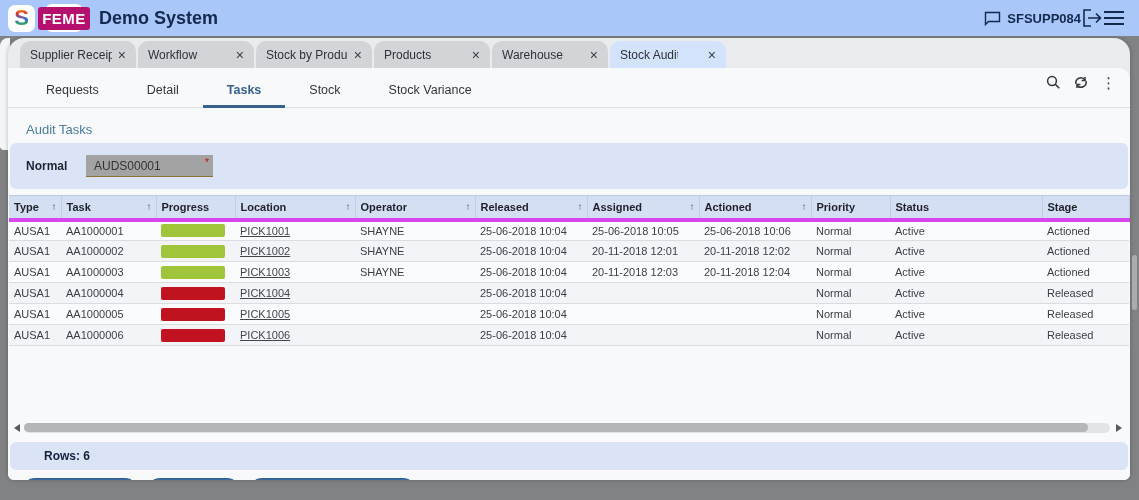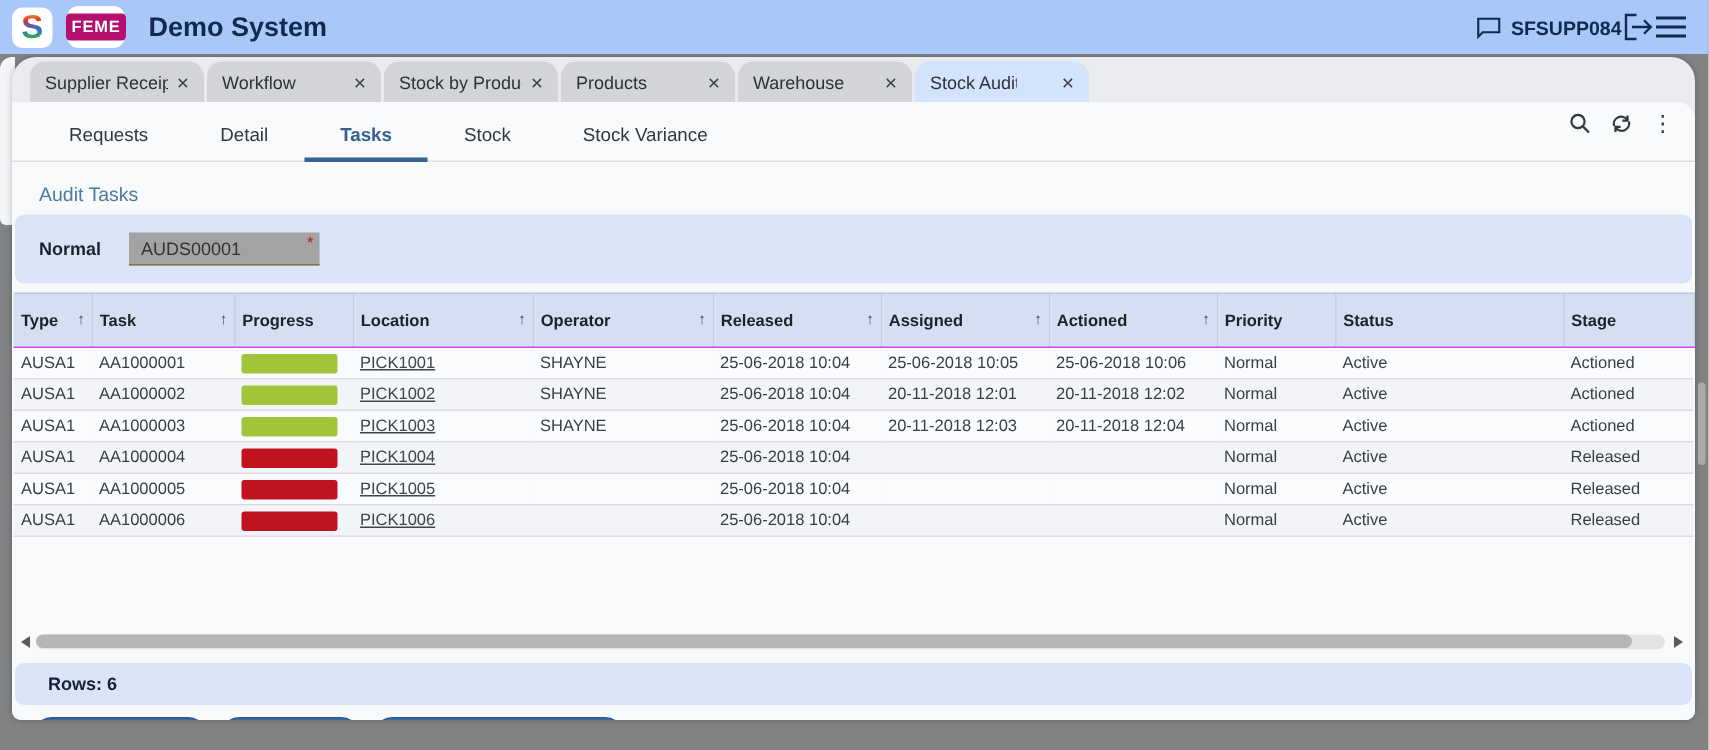--- a/index.html
+++ b/index.html
@@ -9,21 +9,21 @@
   
   .topbar { position:absolute; left:0; top:0; width:1139px; height:36px; background:#a9c7f8;
             display:flex; align-items:center; z-index:10; }
   .logo-box { width:27px; height:27px; background:#fff; border-radius:7px; margin-left:8px;
               display:flex; align-items:center; justify-content:center; }
   .logo-s { font-weight:bold; font-size:22px; line-height:1;
             background:linear-gradient(180deg,#f5c000 0%,#e23030 30%,#2f6fd6 55%,#2fa84f 80%,#7a3fb0 100%);
             -webkit-background-clip:text; background-clip:text; color:transparent; }
   .logo-feme-outer { width:38px; height:28px; background:#fff; border-radius:7px; margin-left:10px;
                      display:flex; align-items:center; justify-content:center; }
-  .logo-feme-inner { background:#b5106e; color:#fff; font-size:11px; font-weight:bold;
+  .logo-feme-inner { background:#b5106e; color:#fff; font-size:15px; font-weight:bold;
                      padding:3px 4px; border-radius:3px; letter-spacing:0.5px; }
   .app-title { margin-left:16px; font-size:18px; font-weight:bold; color:#13294e; }
   .topbar-right { margin-left:auto; display:flex; margin-right:14px; color:#13294e; }
   .user-chip { display:flex; align-items:center; gap:6px; font-size:13px; font-weight:bold; color:#13294e; }
   .icon-btn { display:flex; align-items:center; justify-content:center; cursor:pointer; }
 
   
   .window { position:absolute; left:8px; top:38px; width:1122px; height:442px;
             background:#e9ebee; border-radius:16px 16px 6px 6px; z-index:5;
             box-shadow:0 0 4px rgba(0,0,0,0.25); }
@@ -58,43 +58,43 @@
   .filter-panel { margin:4px 2px 0 2px; height:46px; background:#dbe4f6; border-radius:6px;
                   display:flex; align-items:center; padding-left:16px; }
   .filter-label { font-size:12px; font-weight:bold; color:#1d2430; width:44px; }
   .filter-input-wrap { position:relative; margin-left:16px; }
   .filter-input { width:127px; height:22px; background:#a3a3a3; border:none; border-bottom:1px solid #8a7431;
                   font-family:"Liberation Sans",sans-serif; font-size:12px; color:#333; padding:0 14px 0 8px; }
   .req-star { position:absolute; right:4px; top:1px; color:#c01414; font-size:11px; }
 
   
   .grid { margin:6px 1px 0 1px; width:1120px; border-collapse:collapse; table-layout:fixed; }
-  .grid th { background:#d4dff4; border-top:1px solid #bcc8e0; border-bottom:1px solid #d946ef;
-             border-right:1px solid #c4cee2; height:36px; font-size:11px; font-weight:bold; color:#1e2127;
+  .grid th { background:#d4dff4; border-top:1px solid #bcc8e0; border-bottom:4px solid #d946ef;
+             border-right:1px solid #c4cee2; height:24px; font-size:11px; font-weight:bold; color:#1e2127;
              text-align:left; padding:0 4px 0 5px; cursor:pointer; }
   .grid th .th-inner { display:flex; align-items:center; justify-content:space-between; }
   .sort-arrow { font-size:10px; color:#4a4f56; font-weight:normal; }
   .grid td { height:21px; font-size:11px; color:#3a3e44; padding:0 4px 0 5px;
              border-bottom:1px solid #dadcdf; white-space:nowrap; overflow:hidden; }
   .grid tr:nth-child(odd) td { background:#fafbfd; }
   .grid tr:nth-child(even) td { background:#f2f4f7; }
   .bar { width:64px; height:13px; border-radius:2px; }
   .loc-link { color:#41464c; text-decoration:underline; cursor:pointer; }
 
   
   .hscroll { position:absolute; left:6px; top:353px; width:1108px; height:13px; display:flex; align-items:center; }
   .hs-arrow { width:0; height:0; border-style:solid; cursor:pointer; }
   .hs-left { border-width:4px 6px 4px 0; border-color:transparent #5a5a5a transparent transparent; margin-right:4px; }
   .hs-right { border-width:4px 0 4px 6px; border-color:transparent transparent transparent #5a5a5a; margin-left:6px; }
   .hs-track { flex:1; height:10px; background:#e3e4e6; border-radius:5px; position:relative; }
   .hs-thumb { position:absolute; left:0; top:0.5px; width:98%; height:9px; background:#b5b6b8; border-radius:5px; cursor:grab; }
 
   
   .rows-bar { position:absolute; left:2px; top:374px; width:1118px; height:28px; background:#dbe4f6;
-              border-radius:6px; display:flex; align-items:center; padding-left:22px; }
+              border-radius:6px; display:flex; align-items:center; padding-left:34px; }
   .rows-label { font-size:12px; font-weight:bold; color:#14213d; }
 
   
   .actions { position:absolute; left:14px; top:410px; display:flex; gap:9px; }
   .pill-btn { height:25px; background:#3a6a9f; border:1px solid #2f5c8e; color:#fff; font-family:"Liberation Sans",sans-serif;
               font-size:12.5px; font-weight:bold; border-radius:14px; padding:0 16px; cursor:pointer; }
 
   
   .vscroll-thumb { position:absolute; right:2px; top:255px; width:5px; height:55px; background:#aaabad; border-radius:3px; z-index:6; cursor:grab; }
 

